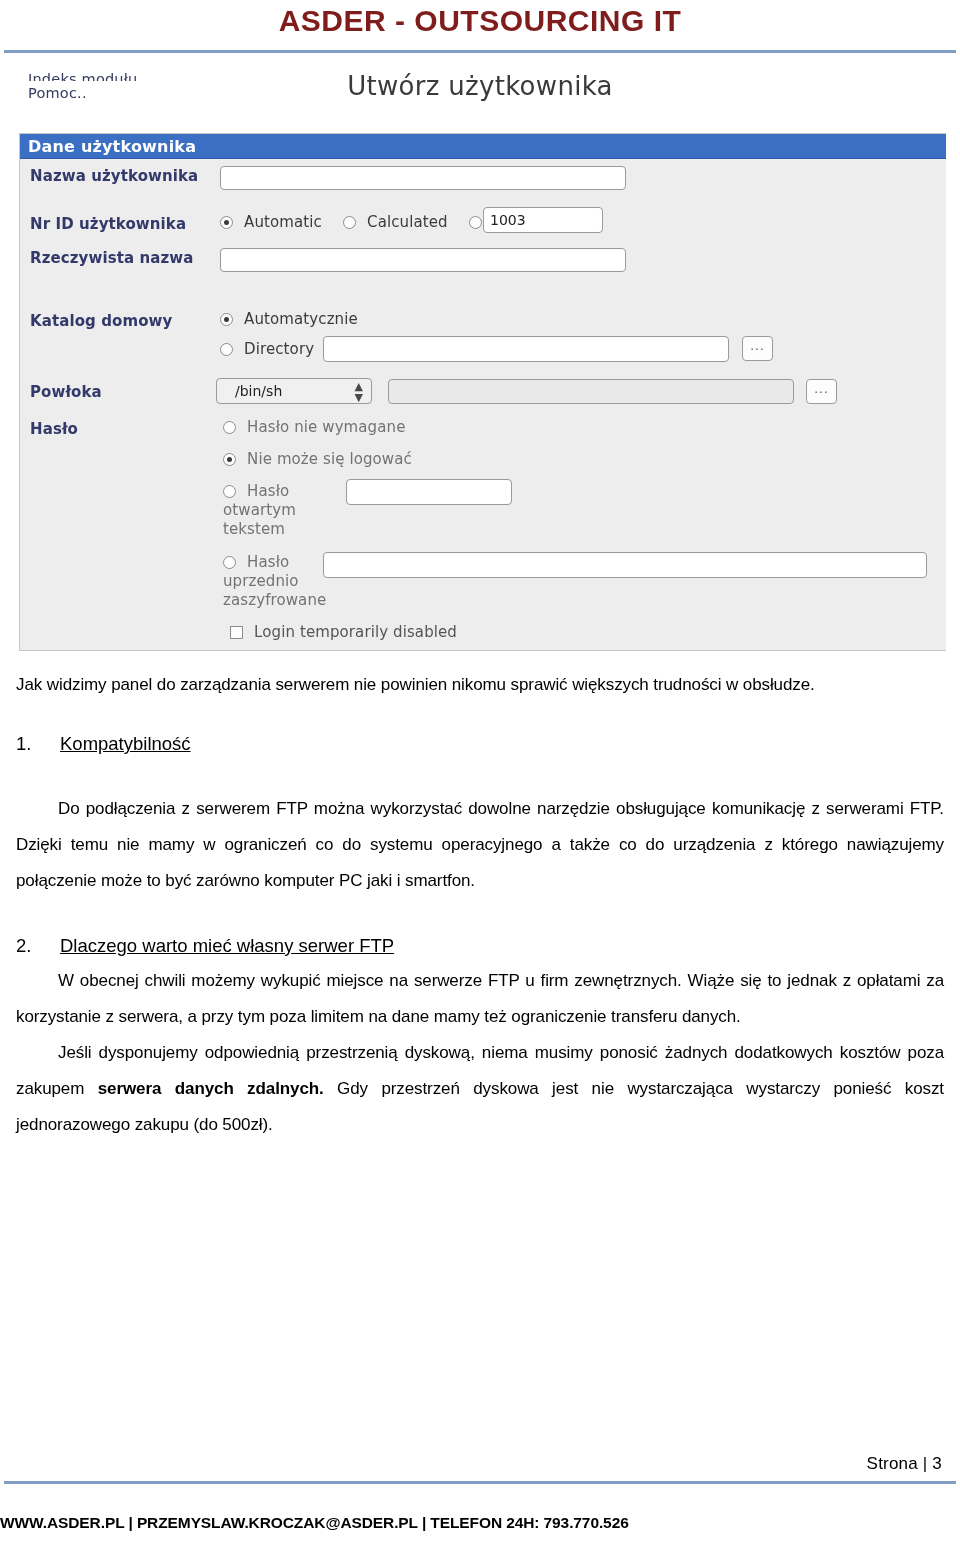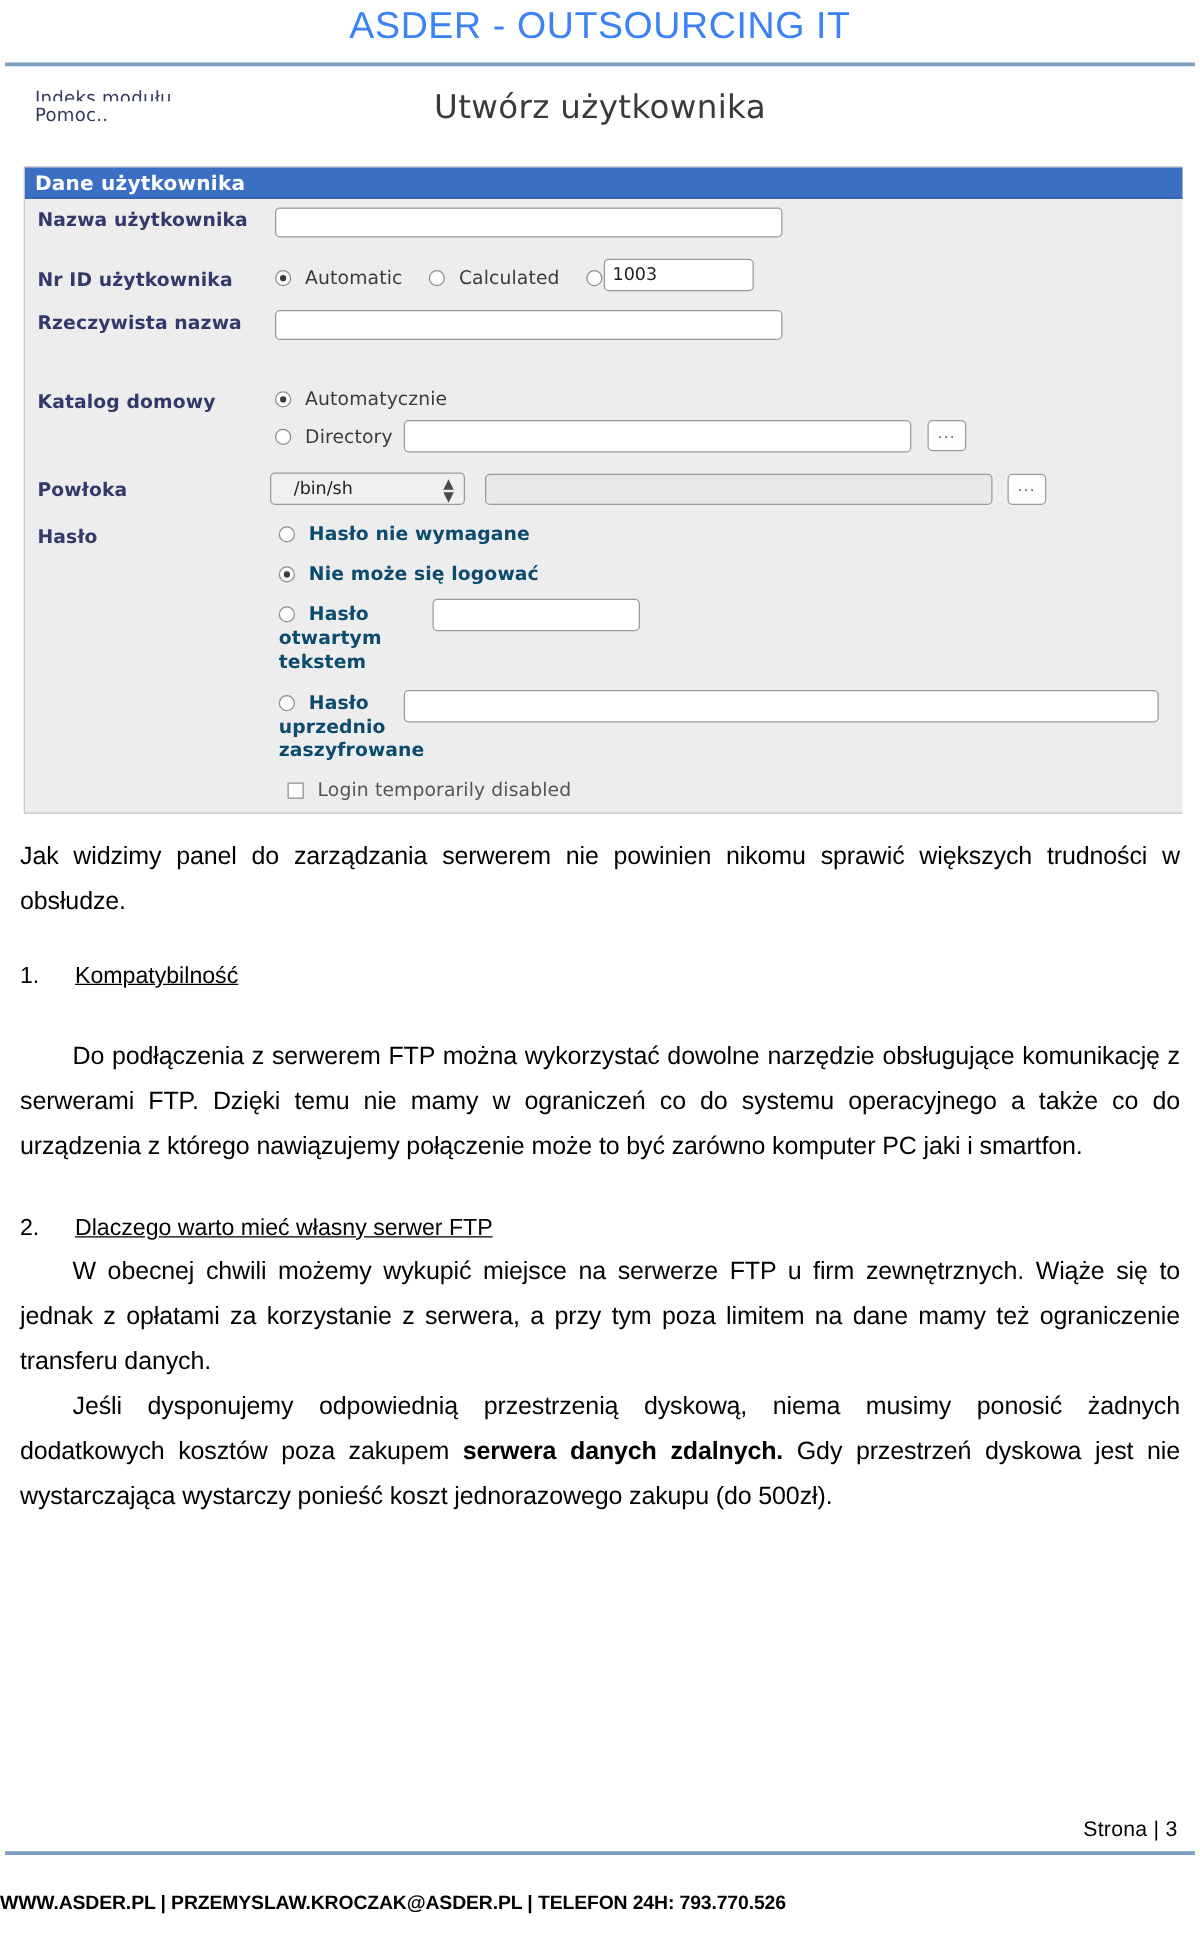--- a/index.html
+++ b/index.html
@@ -12,23 +12,23 @@
     color: #000000;
     position: relative;
     overflow: hidden;
   }
 
   
   .letterhead { padding-top: 4px; }
   .lh-title {
     text-align: center;
     font-size: 30px;
-    font-weight: 400;
+    font-weight: 700;
     letter-spacing: 0.5px;
-    color: #3b82f6;
+    color: #7f1d1d;
     line-height: 34px;
   }
   .lh-sub {
     text-align: center;
     font-size: 14.5px;
     font-weight: bold;
     font-style: italic;
     color: #c00000;
     line-height: 20px;
     margin-top: 6px;
@@ -137,21 +137,21 @@
     background: #fdfdfd;
     vertical-align: -2px;
   }
   .optlabel {
     font-size: 15px;
     color: #3b3b3b;
     margin-left: 6px;
     margin-right: 16px;
     letter-spacing: 0.1px;
   }
-  .optlabel.bold { font-weight: bold; color: #0c4a6e; }
+  .optlabel.bold { font-weight: normal; color: #737373; }
 
   .dd {
     background: #f0f0f0;
     border: 1px solid #9a9a9a;
     border-radius: 4px;
     height: 26px;
     width: 156px;
     font-size: 14px;
     line-height: 24px;
     padding-left: 18px;
@@ -170,21 +170,21 @@
     font-size: 12px;
     color: #555;
     text-align: center;
     line-height: 19px;
     letter-spacing: 1px;
   }
 
   
   .body { padding: 0 16px; }
   p.para {
-    font-size: 20px;
+    font-size: 17px;
     line-height: 36px;
     text-align: justify;
     margin: 0;
     letter-spacing: -0.1px;
   }
   p.para.indent { text-indent: 42px; }
   .centered-q {
     text-align: center;
     font-size: 18.5px;
     font-weight: bold;

